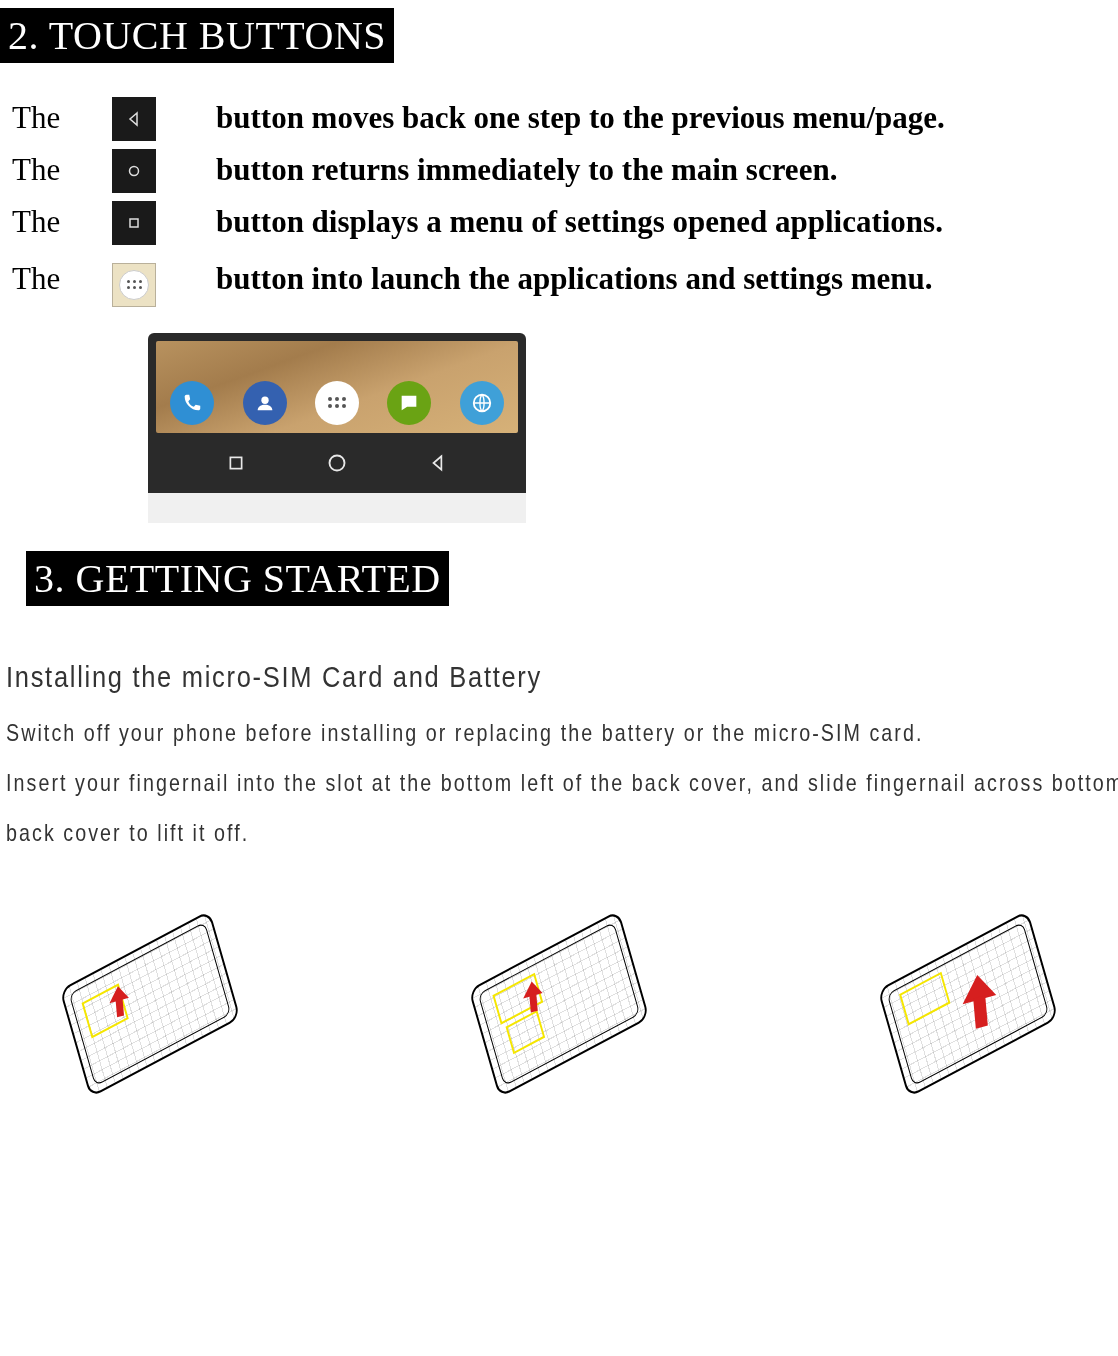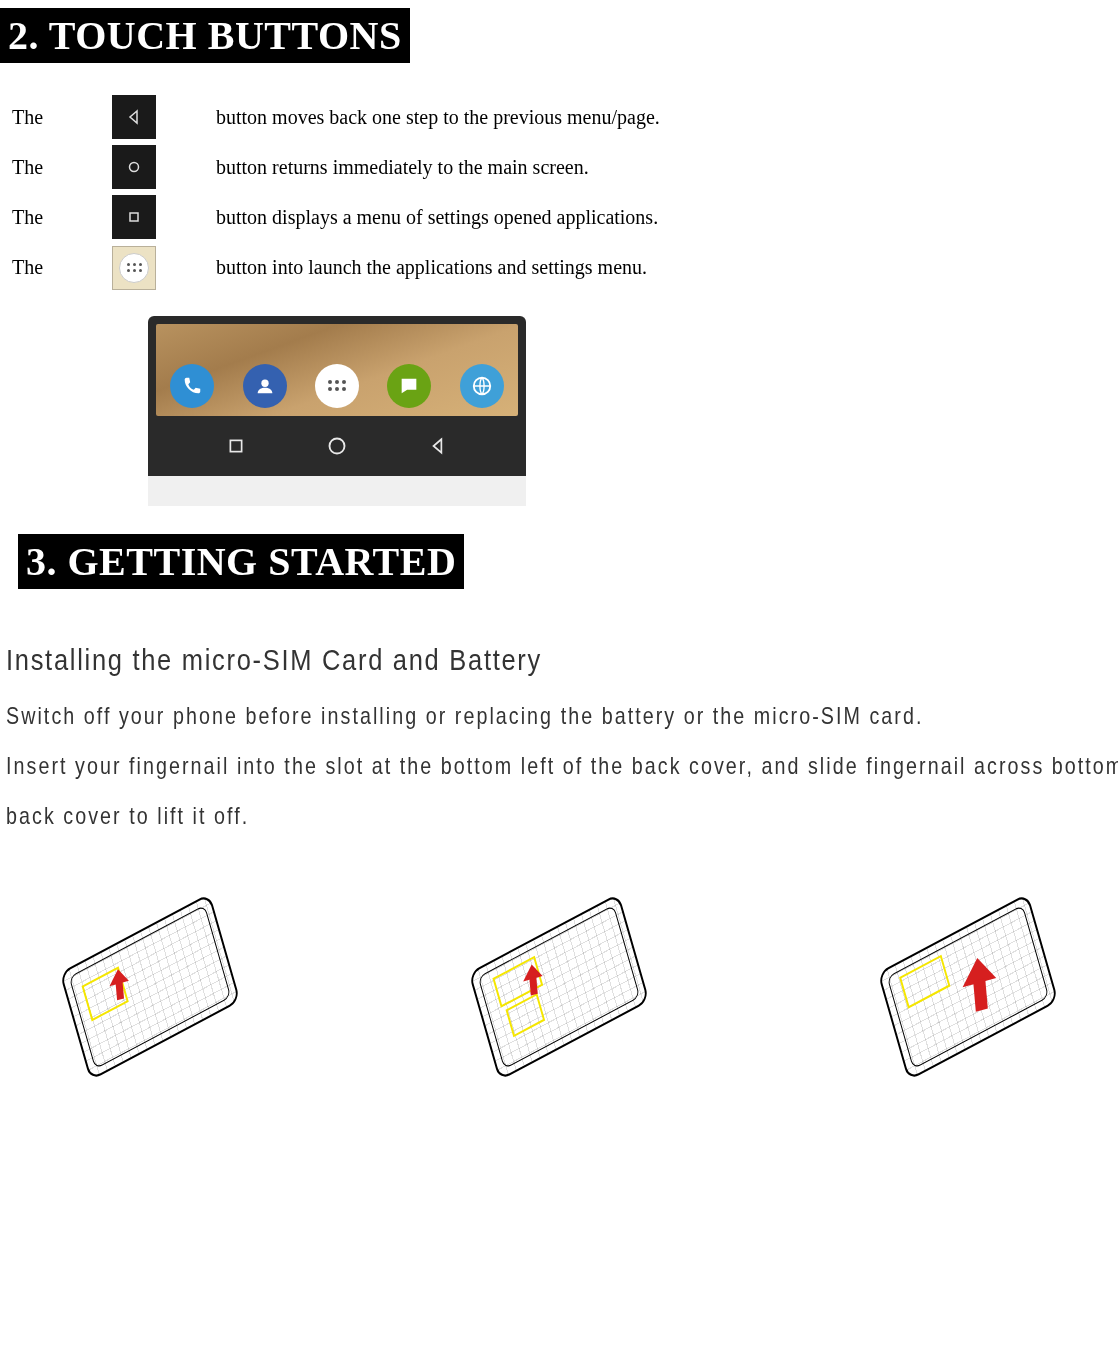--- a/index.html
+++ b/index.html
@@ -7,44 +7,44 @@
     width: 1118px;
     background: #fff;
     font-family: "Times New Roman", Times, serif;
     color: #000;
     padding: 8px 0 40px 0;
   }
   .section-heading {
     background: #000;
     color: #fff;
     font-size: 40px;
-    font-weight: bold;
+    font-weight: normal;
     padding: 4px 8px;
     display: inline-block;
     margin-bottom: 26px;
     letter-spacing: 0.5px;
   }
   .buttons-table {
     display: table;
     border-spacing: 0 6px;
     margin-left: 12px;
     margin-bottom: 20px;
   }
   .btn-row {
     display: table-row;
   }
   .btn-row > div {
     display: table-cell;
     vertical-align: middle;
-    font-size: 20px;
+    font-size: 31px;
     line-height: 1.4;
   }
   .col-the { width: 100px; }
   .col-icon { width: 100px; text-align: left; }
-  .col-desc { padding-left: 4px; }
+  .col-desc { padding-left: 4px; font-weight: bold; }
   .nav-icon {
     display: inline-flex;
     width: 44px;
     height: 44px;
     background: #1a1a1a;
     align-items: center;
     justify-content: center;
   }
   .apps-icon-wrap {
     display: inline-flex;
@@ -128,21 +128,21 @@
     height: 28px;
     display: flex;
     align-items: center;
     justify-content: center;
   }
   .phone-base {
     height: 30px;
     background: #f0f0f0;
   }
   .section-3-wrap {
-    margin-left: 12px;
+    margin-left: 20px;
     margin-bottom: 28px;
     padding-left: 6px;
   }
   .sub-heading {
     font-family: "Helvetica Neue", Arial, sans-serif;
     font-size: 30px;
     font-weight: 300;
     letter-spacing: 2px;
     color: #333;
     margin: 10px 0 14px 6px;

